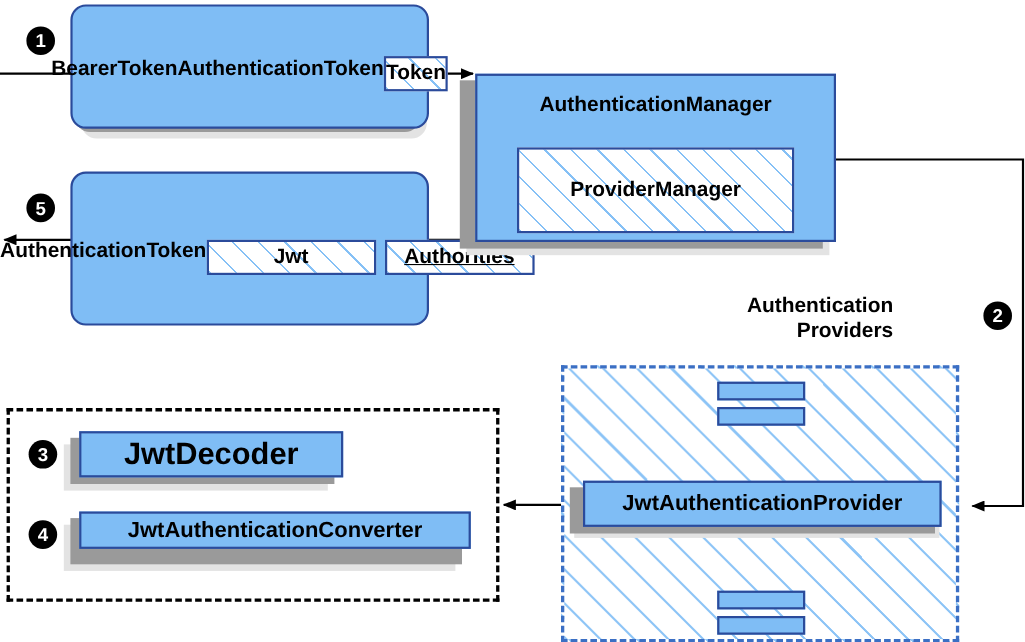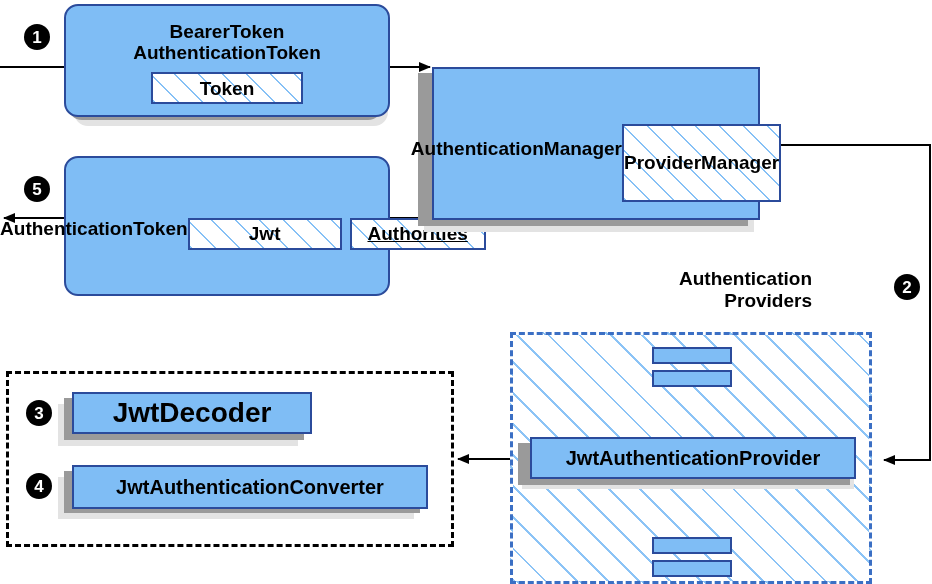--- a/index.html
+++ b/index.html
@@ -133,21 +133,21 @@
 
     <line x1="66" y1="218" x2="4" y2="218" stroke="#000000" stroke-width="2" marker-end="url(#arrowLeft)"></line>
 
     <line x1="692" y1="438" x2="692" y2="392" stroke="#000000" stroke-width="5" marker-end="url(#arrowUp)" marker-start="url(#arrowUp)"></line>
 
     <line x1="692" y1="489" x2="692" y2="535" stroke="#000000" stroke-width="5" marker-end="url(#arrowUp)" marker-start="url(#arrowUp)"></line>
   </svg>
 
   <div class="abs shadow-light" style="left:74px; top:16px; width:314px; height:110px; border-radius:14px;"></div>
   <div class="abs shadow-dark" style="left:68px; top:10px; width:314px; height:110px; border-radius:14px;"></div>
-  <div class="abs blue-box rounded" style="left:64px; top:4px; width:326px; height:113px; flex-direction:column; font-size:19px; padding-top:4px;">
+  <div class="abs blue-box rounded" style="left:64px; top:4px; width:326px; height:113px; flex-direction:row; font-size:19px; padding-top:4px;">
     <div>BearerToken</div>
     <div>AuthenticationToken</div>
     <div class="hatch-box" style="width:152px; height:32px; margin-top:9px; font-size:19px;">
       <span>Token</span>
     </div>
   </div>
   <div class="abs marker" style="left:24px; top:24px;">
     <span>1</span>
   </div>
 
@@ -164,21 +164,21 @@
         <span>Authorities</span>
       </div>
     </div>
   </div>
   <div class="abs marker" style="left:24px; top:176px;">
     <span>5</span>
   </div>
 
   <div class="abs shadow-light" style="left:424px; top:79px; width:330px; height:153px;"></div>
   <div class="abs shadow-dark" style="left:418px; top:73px; width:330px; height:153px;"></div>
-  <div class="abs blue-box" style="left:432px; top:67px; width:328px; height:153px; flex-direction:row; font-size:19px; padding-top:10px;">
+  <div class="abs blue-box" style="left:432px; top:67px; width:328px; height:153px; flex-direction:column; font-size:19px; padding-top:10px;">
     <div>AuthenticationManager</div>
     <div class="hatch-box" style="width:252px; height:78px; margin-top:28px; font-size:19px;">
       <span>ProviderManager</span>
     </div>
   </div>
 
   <div class="abs marker" style="left:894px; top:274px;">
     <span>2</span>
   </div>
 
@@ -207,20 +207,20 @@
   <div class="abs shadow-dark" style="left:64px; top:398px; width:240px; height:42px;"></div>
   <div class="abs blue-box" style="left:72px; top:392px; width:240px; height:42px; font-size:28px;">
     <span>JwtDecoder</span>
   </div>
   <div class="abs marker" style="left:26px; top:400px;">
     <span>3</span>
   </div>
 
   <div class="abs shadow-light" style="left:58px; top:477px; width:356px; height:42px;"></div>
   <div class="abs shadow-dark" style="left:64px; top:471px; width:356px; height:42px;"></div>
-  <div class="abs blue-box" style="left:72px; top:465px; width:356px; height:44px; font-size:20px;">
+  <div class="abs blue-box" style="left:72px; top:465px; width:356px; height:34px; font-size:20px;">
     <span>JwtAuthenticationConverter</span>
   </div>
   <div class="abs marker" style="left:26px; top:473px;">
     <span>4</span>
   </div>
 
 </div>
 
 </body></html>

